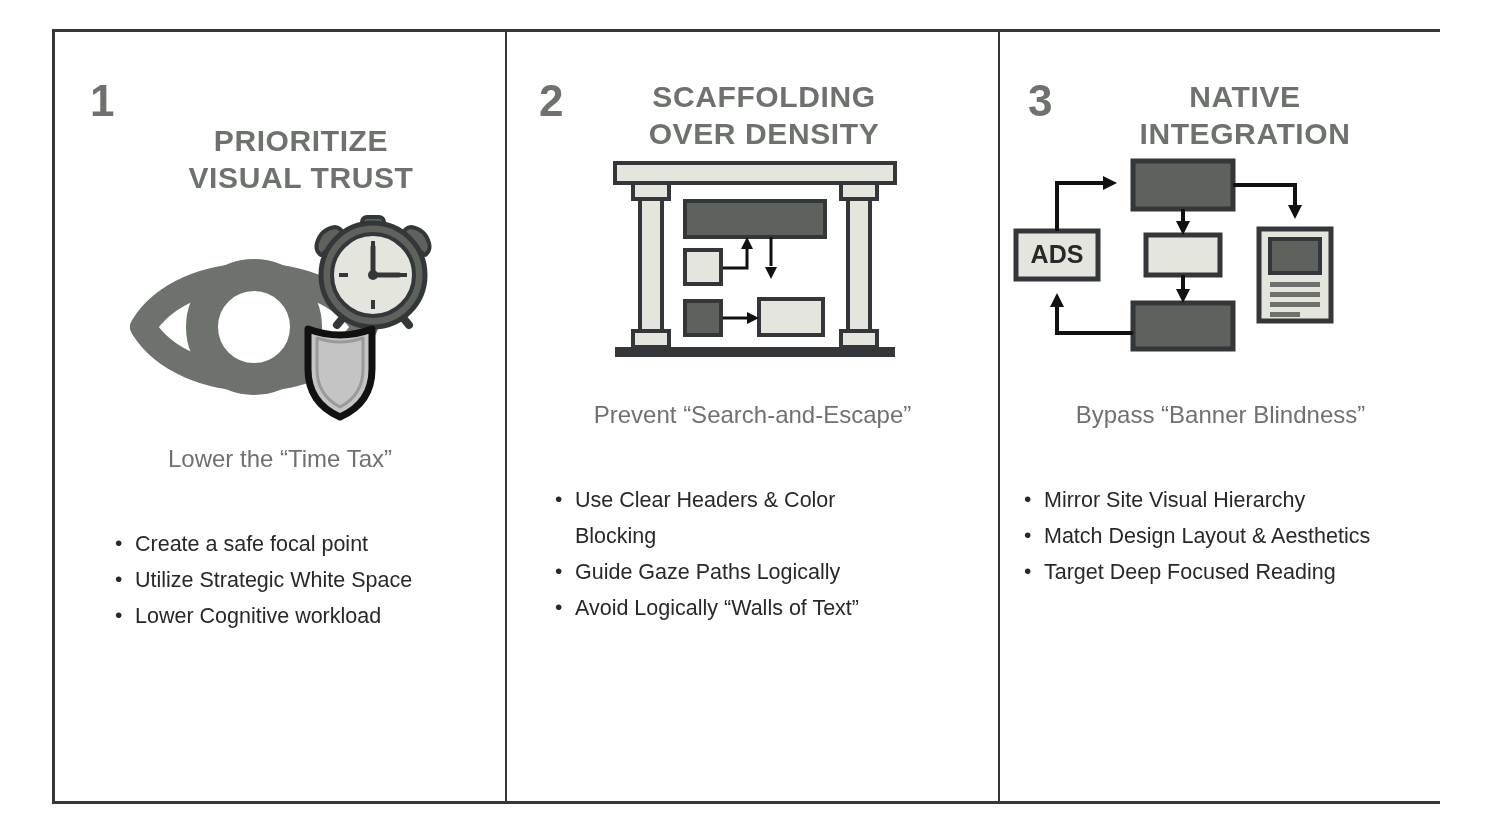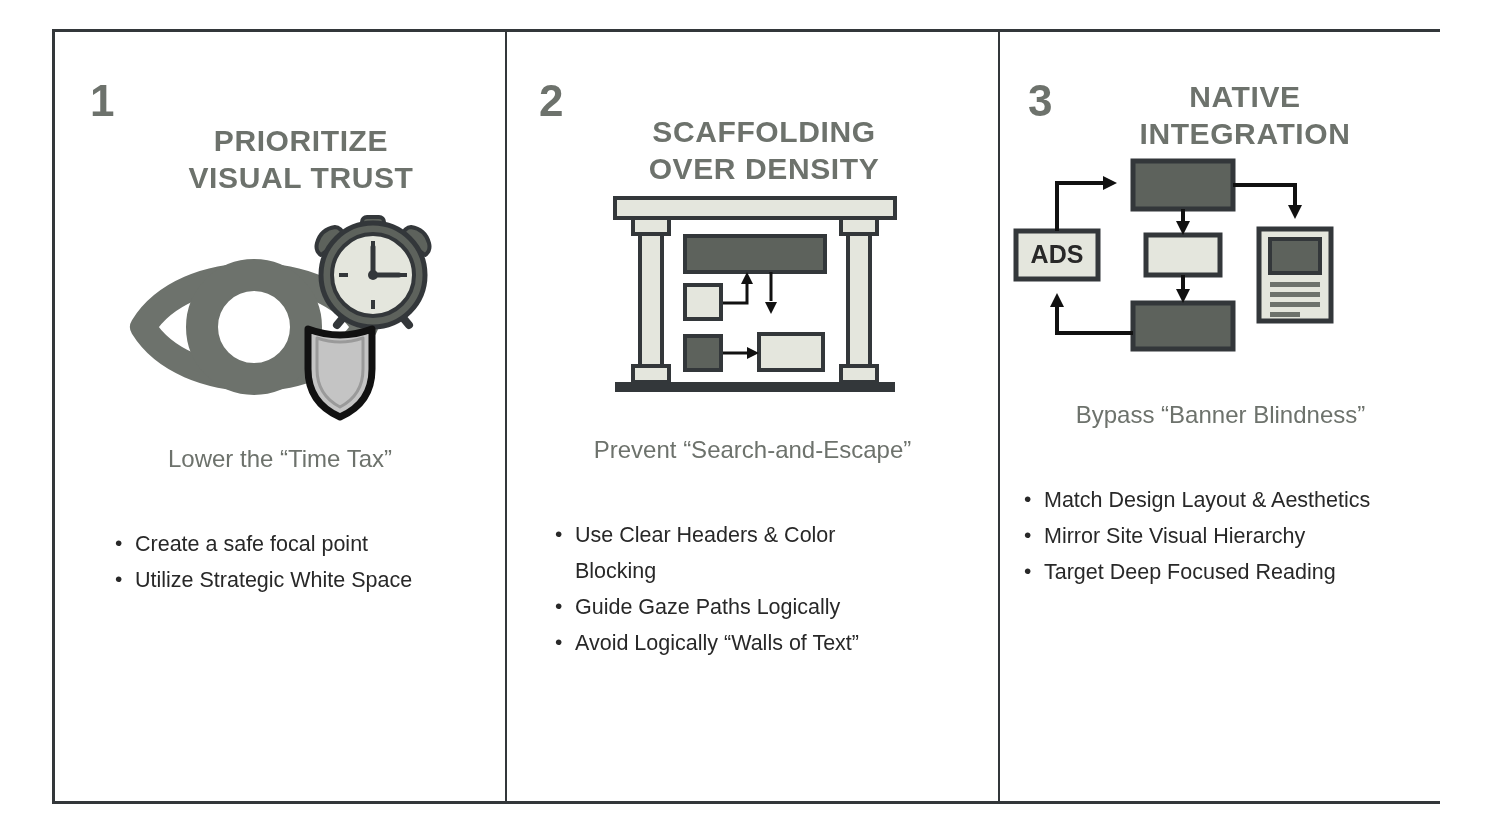--- a/index.html
+++ b/index.html
@@ -72,21 +72,21 @@
   .title {
     font-size: 30px;
     font-weight: bold;
     color: #6d726c;
     line-height: 1.23;
     letter-spacing: 0.6px;
     text-align: center;
     white-space: pre-line;
   }
   .panel-1 .title { margin-left: 22px; width: 330px; margin-top: 44px; }
-  .panel-2 .title { margin-left: 22px; width: 358px; margin-top: 35px; }
+  .panel-2 .title { margin-left: 22px; width: 358px; }
   .panel-3 .title { margin-left: 18px; width: 350px; }
 
   
   .art {
     position: relative;
     height: 240px;
   }
 
   
   .sub {
@@ -193,20 +193,21 @@
             </g>
           </svg>
         </div>
       </div>
 
       <div class="sub">Lower the “Time Tax”</div>
 
       <ul class="bullets">
         <li>Create a safe focal point</li>
         <li>Utilize Strategic White Space</li>
+        <li>Lower Cognitive workload</li>
       </ul>
     </div>
 
     <div class="divider"></div>
 
     <div class="panel panel-2">
       <div class="head">
         <div class="num">2</div>
         <div class="title">SCAFFOLDING
 OVER DENSITY</div>
@@ -302,20 +303,20 @@
 
             <path d="M 133 190 L 57 190 L 57 164" fill="none" stroke="#111111" stroke-width="4"></path>
             <path d="M 57 150 l -7 14 l 14 0 z" fill="#111111"></path>
           </svg>
         </div>
       </div>
 
       <div class="sub">Bypass “Banner Blindness”</div>
 
       <ul class="bullets">
+        <li>Mirror Site Visual Hierarchy</li>
         <li>Match Design Layout &amp; Aesthetics</li>
-        <li>Mirror Site Visual Hierarchy</li>
         <li>Target Deep Focused Reading</li>
       </ul>
     </div>
 
   </div>
 </div>
 
 </body></html>

